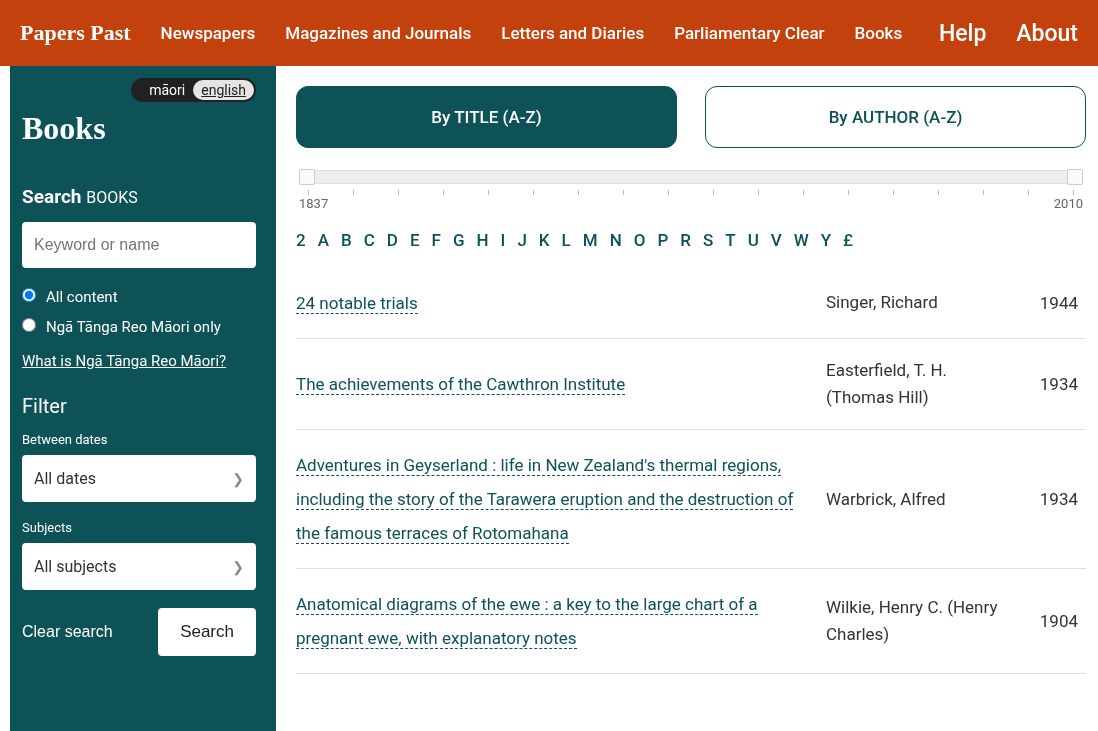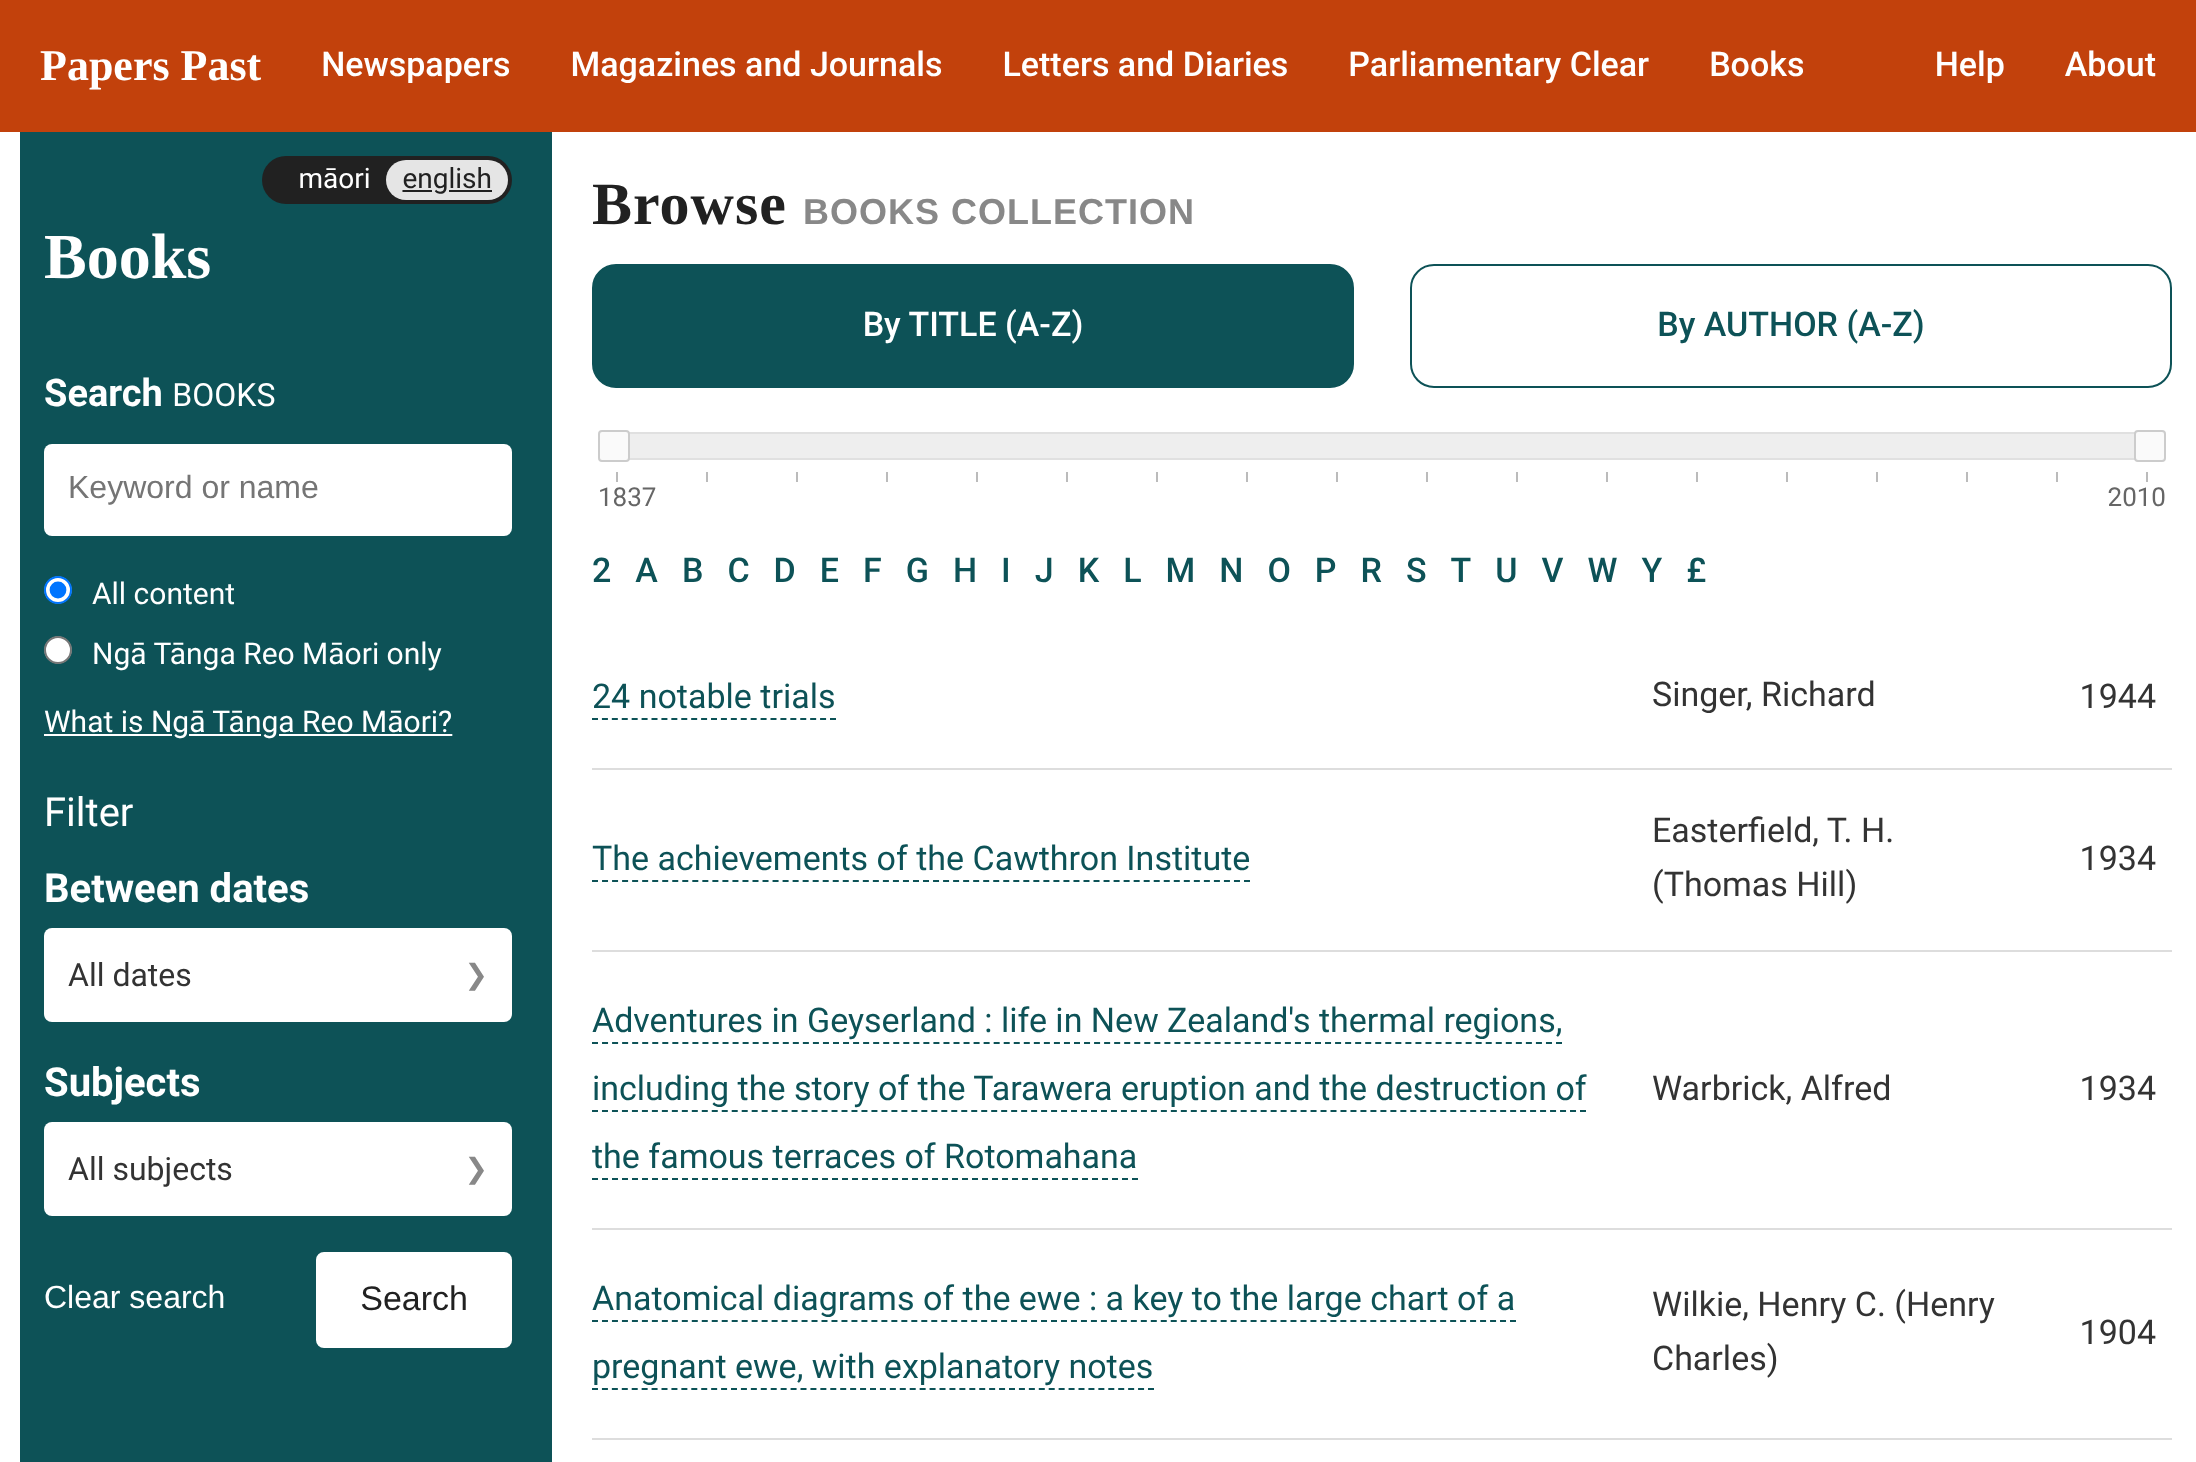--- a/index.html
+++ b/index.html
@@ -3,21 +3,21 @@
 <meta charset="utf-8">
 <style>
   * { box-sizing: border-box; margin: 0; padding: 0; }
   body { font-family: -apple-system, "Segoe UI", Roboto, sans-serif; background:#fff; color:#333; width:1098px; }
   
   header { background:#c2410c; height:66px; display:flex; align-items:center; padding:0 20px; gap:30px; }
   .logo { color:#fff; font-family: Georgia, 'Times New Roman', serif; font-weight:bold; font-size:22px; }
   nav { display:flex; gap:30px; flex:1; }
   nav a { color:#fff; text-decoration:none; font-size:17px; font-weight:500; }
   .nav-right { display:flex; gap:30px; }
-  .nav-right a { color:#fff; text-decoration:none; font-size:17px; font-weight:500; }
+  .nav-right a { color:#fff; text-decoration:none; font-size:23px; font-weight:500; }
   
   .page { display:flex; }
   
   .sidebar { width:266px; background:#0d5257; color:#fff; padding:12px 20px 20px 12px; min-height:665px; margin-left:10px; }
   .lang-switch { display:flex; justify-content:flex-end; margin-bottom:8px; }
   .lang-pill { background:#212121; border-radius:18px; display:inline-flex; overflow:hidden; font-size:14px; padding:2px 2px 2px 10px; align-items:center; }
   .lang-opt { color:#fff; padding:2px 8px; }
   .lang-opt.active { background:#e5e5e5; color:#212121; border-radius:14px;text-decoration:underline; }
   
   .sidebar h1 { font-family: Georgia, serif; font-size:32px; font-weight:bold; margin:2px 0 38px; }
@@ -26,21 +26,21 @@
   .search-heading span { font-size:16px; }
   
   .input-box { width:100%; background:#fff; border:none; border-radius:4px; padding:14px 12px; font-size:16px; color:#888; margin-bottom:20px; }
   
   .radio-row { display:flex; align-items:flex-start; gap:10px; margin-bottom:12px; font-size:15px; }
   .radio-row input { width:14px; height:14px; }
   
   .side-link { color:#fff; text-decoration:underline; font-size:15px; display:inline-block; margin-top:4px; margin-bottom:24px; }
   
   .filter-h { font-size:20px; margin-bottom:14px; }
-  .filter-label { font-size:20px; margin-bottom:8px;font-weight:bold; }
+  .filter-label { font-size:13px; margin-bottom:8px; }
   
   .select-box { background:#ffffff; border-radius:4px; padding:14px 12px; display:flex; justify-content:space-between; align-items:center; color:#333; font-size:16px; margin-bottom:18px; cursor:pointer; }
   .chev { color:#888; font-size:14px; }
   
   .button-row { display:flex; justify-content:space-between; align-items:center; gap:10px; margin-top:8px;}
   .clear-btn { color:#fff; background:none; border:none; font-size:16px; cursor:pointer; }
   .search-btn { background:#fff; color:#212121; border:none; border-radius:4px; padding:14px 22px; font-size:17px; font-weight:500; cursor:pointer; }
   
   .main { flex:1; padding:20px 12px 0 20px; }
   
@@ -127,23 +127,20 @@
       <span class="chev">❯</span>
     </div>
     
     <div class="button-row">
       <button class="clear-btn">Clear search</button>
       <button class="search-btn">Search</button>
     </div>
   </aside>
 
   <main class="main">
-    <div class="browse-heading">
-      <span style="font-family:Georgia,serif;font-size:30px;color:#212121;font-weight:bold;">Browse </span><span>BOOKS COLLECTION</span>
-    </div>
 
     <div class="browse-tabs">
       <div class="tab active">By TITLE (A-Z)</div>
       <div class="tab">By AUTHOR (A-Z)</div>
     </div>
 
     <div class="timeline">
       <div class="timeline-track"></div>
       <div class="timeline-handle left"></div>
       <div class="timeline-handle right"></div>

